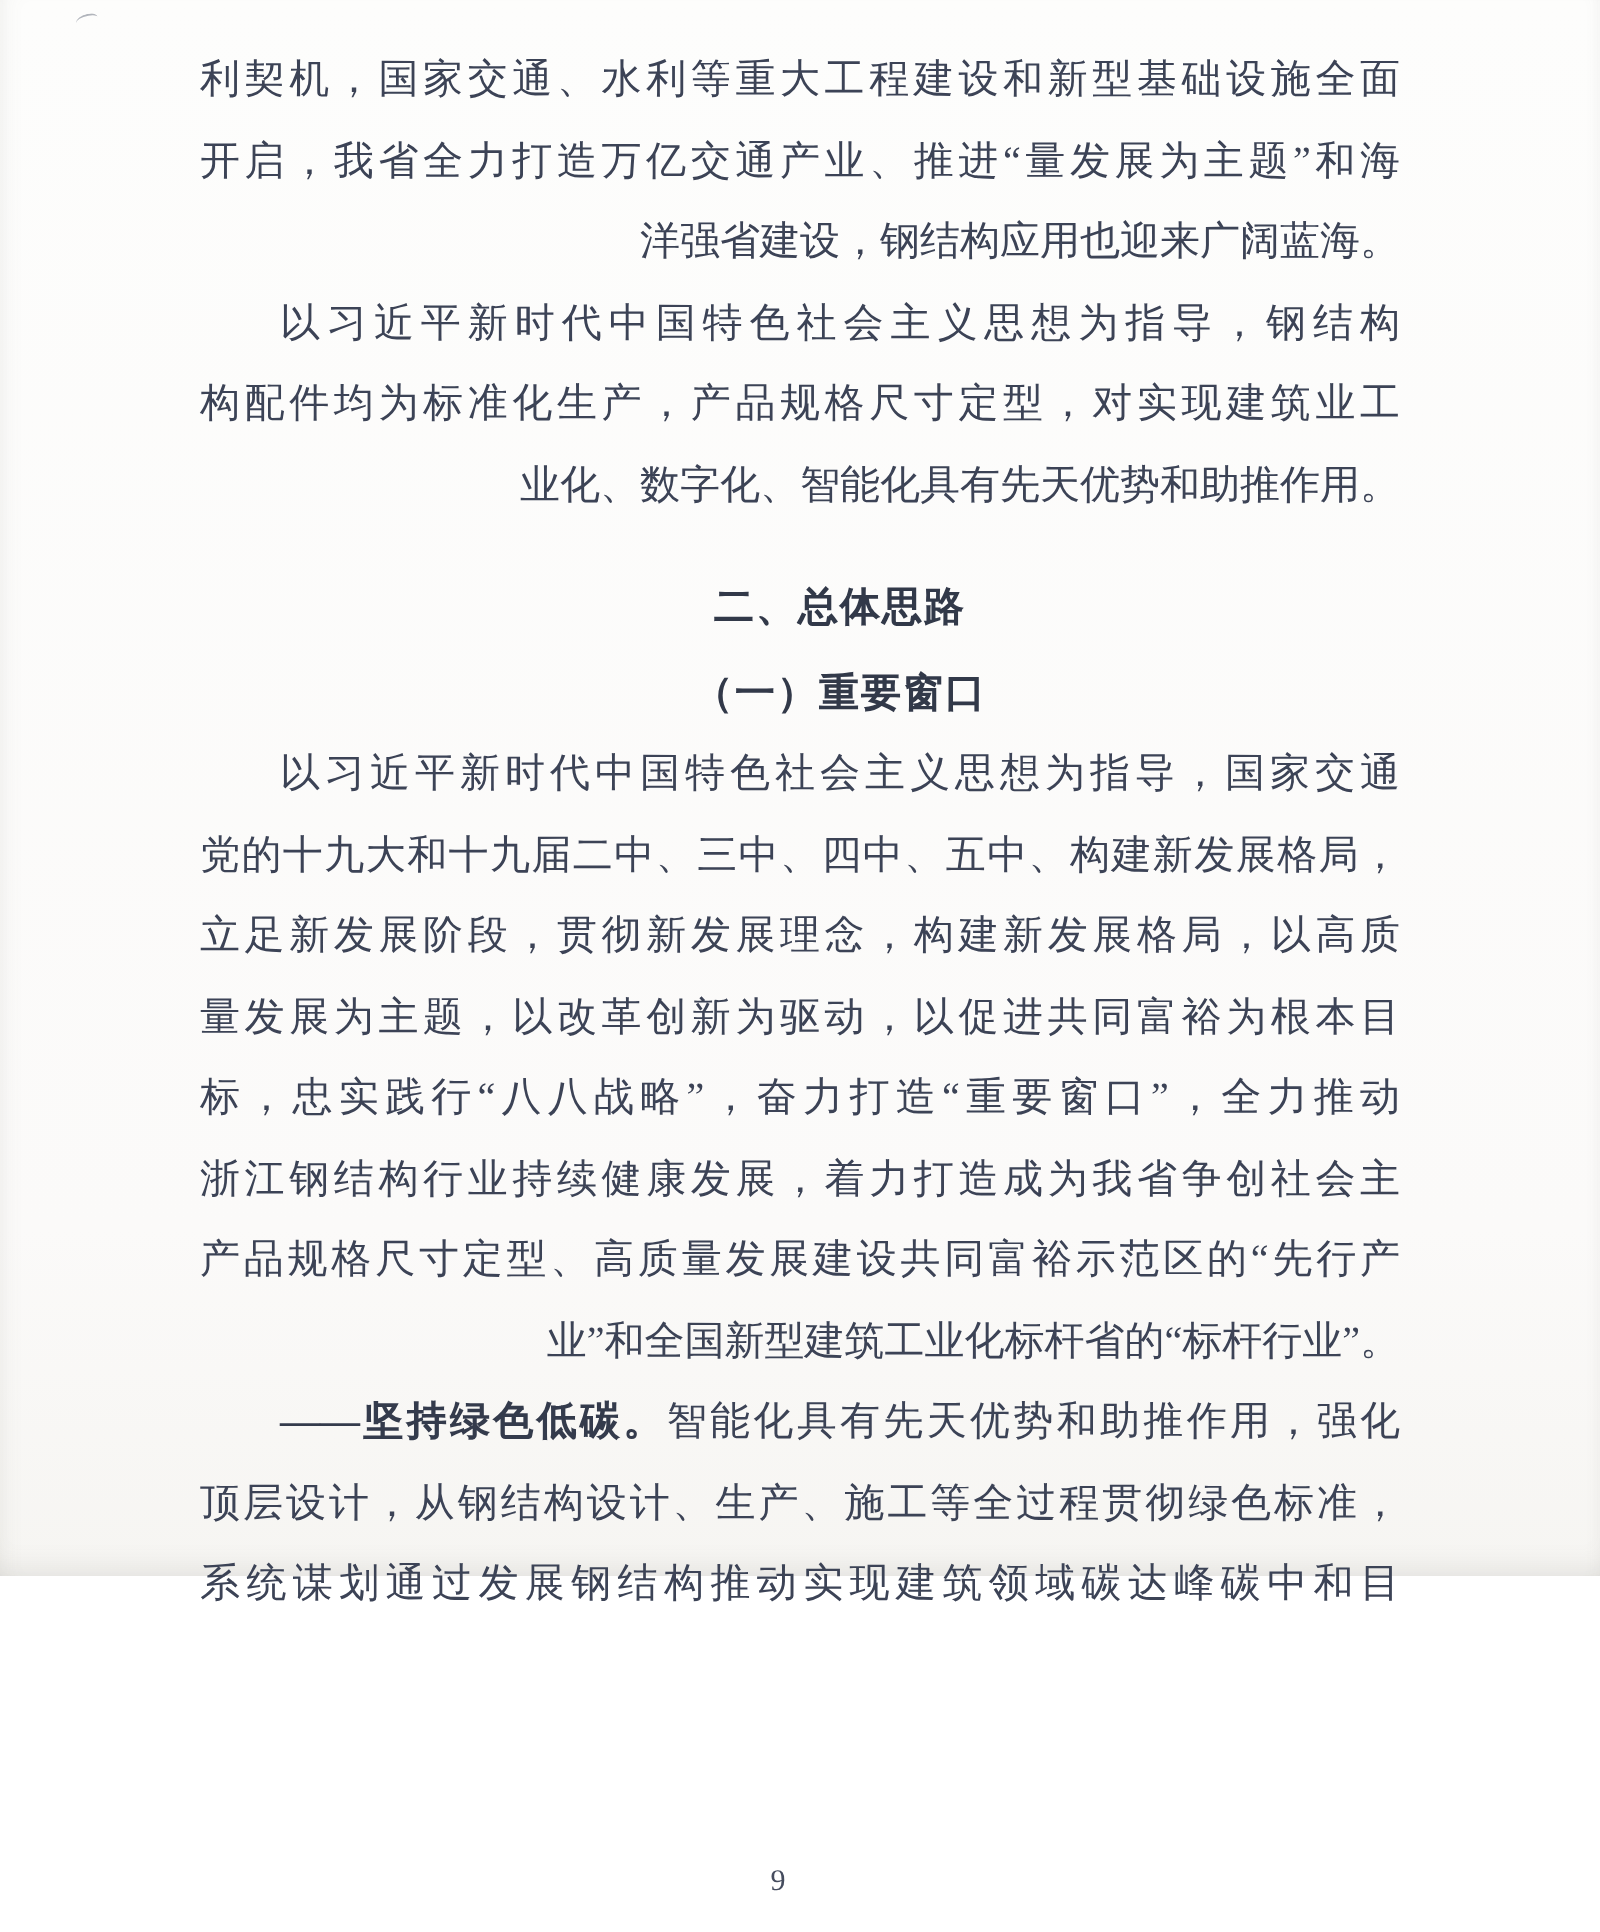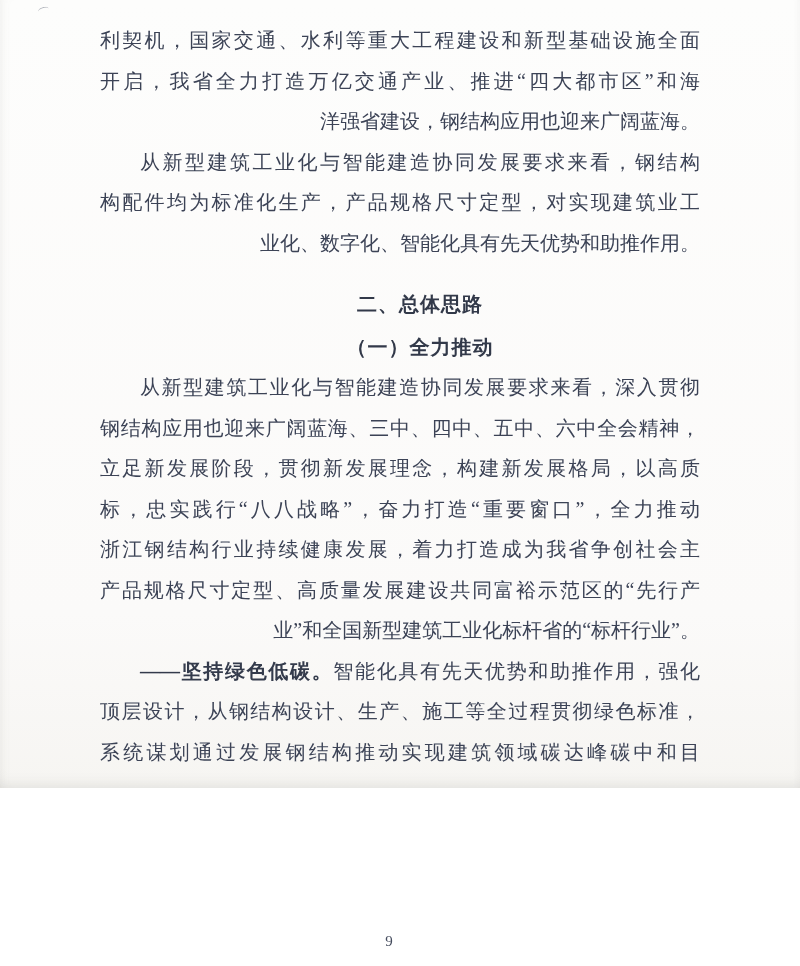--- a/index.html
+++ b/index.html
@@ -43,30 +43,31 @@
   }
 </style>
 </head>
 <body>
 
 <div class="page">
   <div class="speck"></div>
 
   <div class="text">
     <div class="ln">利契机，国家交通、水利等重大工程建设和新型基础设施全面</div>
-    <div class="ln">开启，我省全力打造万亿交通产业、推进“四大都市区”和海</div>
+    <div class="ln">开启，我省全力打造万亿交通产业、推进“量发展为主题”和海</div>
     <div class="ln-end">洋强省建设，钢结构应用也迎来广阔蓝海。</div>
-    <div class="ln indent">从新型建筑工业化与智能建造协同发展要求来看，钢结构</div>
+    <div class="ln indent">以习近平新时代中国特色社会主义思想为指导，钢结构</div>
     <div class="ln">构配件均为标准化生产，产品规格尺寸定型，对实现建筑业工</div>
     <div class="ln-end">业化、数字化、智能化具有先天优势和助推作用。</div>
     <div class="h sp-h2">二、总体思路</div>
-    <div class="h sp-h3a">（一）全力推动</div>
-    <div class="ln indent">从新型建筑工业化与智能建造协同发展要求来看，深入贯彻</div>
-    <div class="ln">钢结构应用也迎来广阔蓝海、三中、四中、五中、六中全会精神，</div>
+    <div class="h sp-h3a">（一）重要窗口</div>
+    <div class="ln indent">以习近平新时代中国特色社会主义思想为指导，国家交通</div>
+    <div class="ln">党的十九大和十九届二中、三中、四中、五中、构建新发展格局，</div>
     <div class="ln">立足新发展阶段，贯彻新发展理念，构建新发展格局，以高质</div>
+    <div class="ln">量发展为主题，以改革创新为驱动，以促进共同富裕为根本目</div>
     <div class="ln">标，忠实践行“八八战略”，奋力打造“重要窗口”，全力推动</div>
     <div class="ln">浙江钢结构行业持续健康发展，着力打造成为我省争创社会主</div>
     <div class="ln">产品规格尺寸定型、高质量发展建设共同富裕示范区的“先行产</div>
     <div class="ln-end">业”和全国新型建筑工业化标杆省的“标杆行业”。</div>
     <div class="ln indent">
       <b>——坚持绿色低碳。</b><span>智能化具有先天优势和助推作用，强化</span>
     </div>
     <div class="ln">顶层设计，从钢结构设计、生产、施工等全过程贯彻绿色标准，</div>
     <div class="ln">系统谋划通过发展钢结构推动实现建筑领域碳达峰碳中和目</div>
   </div>

